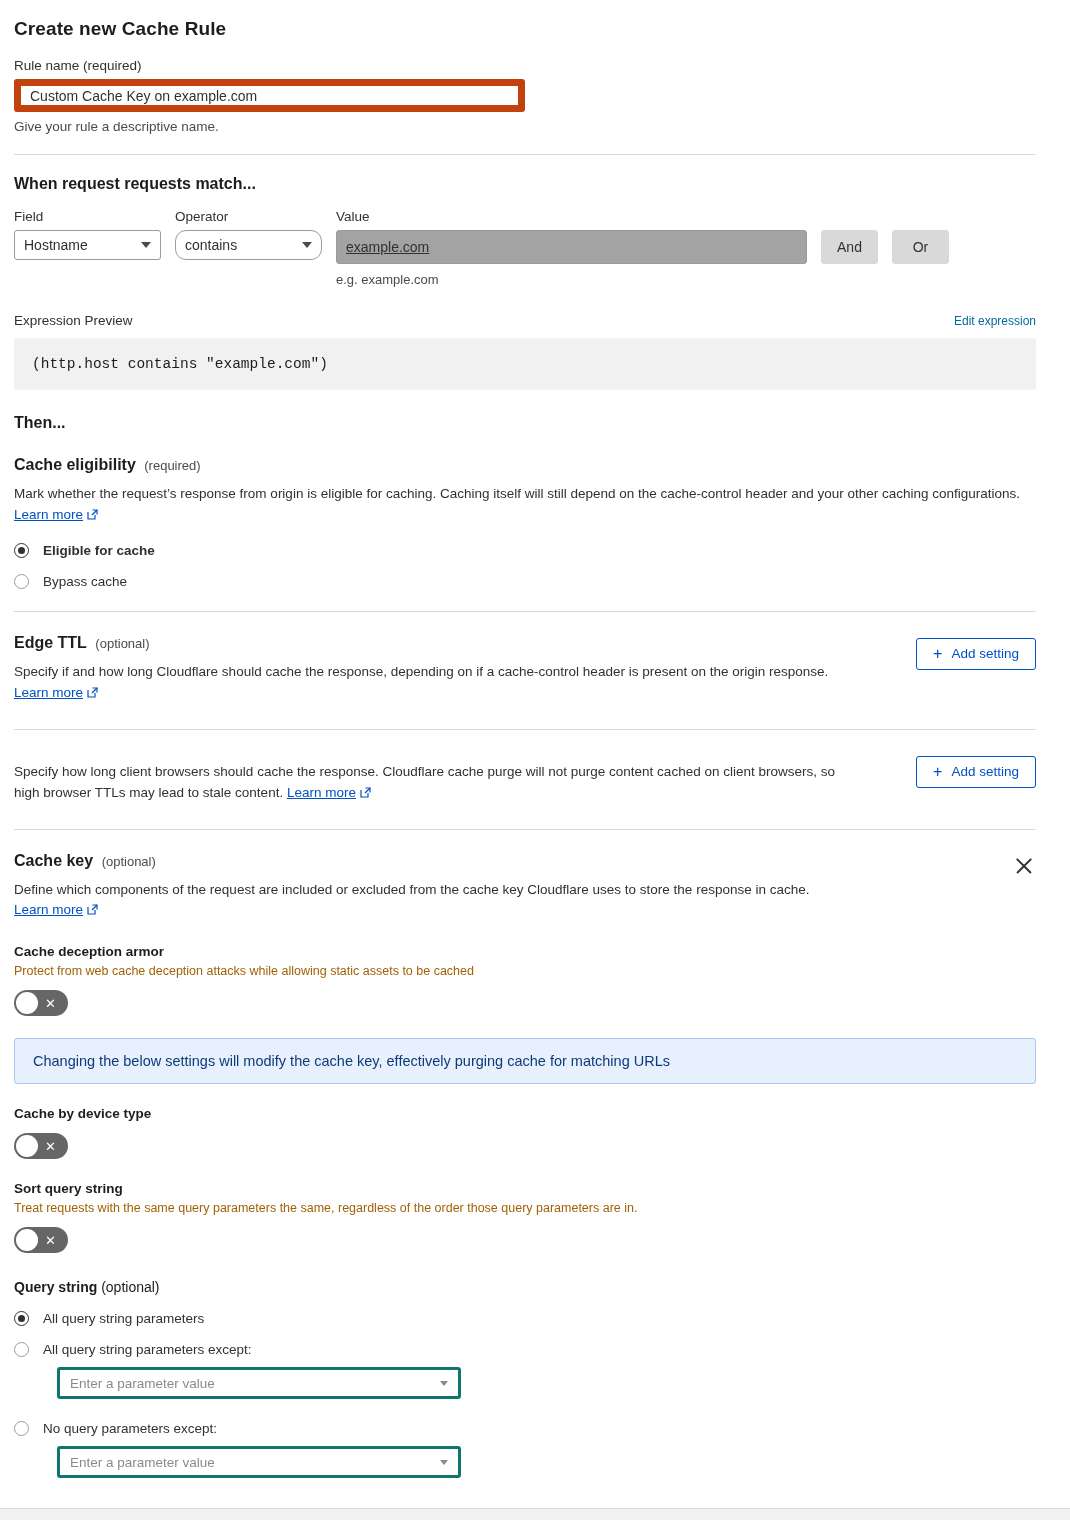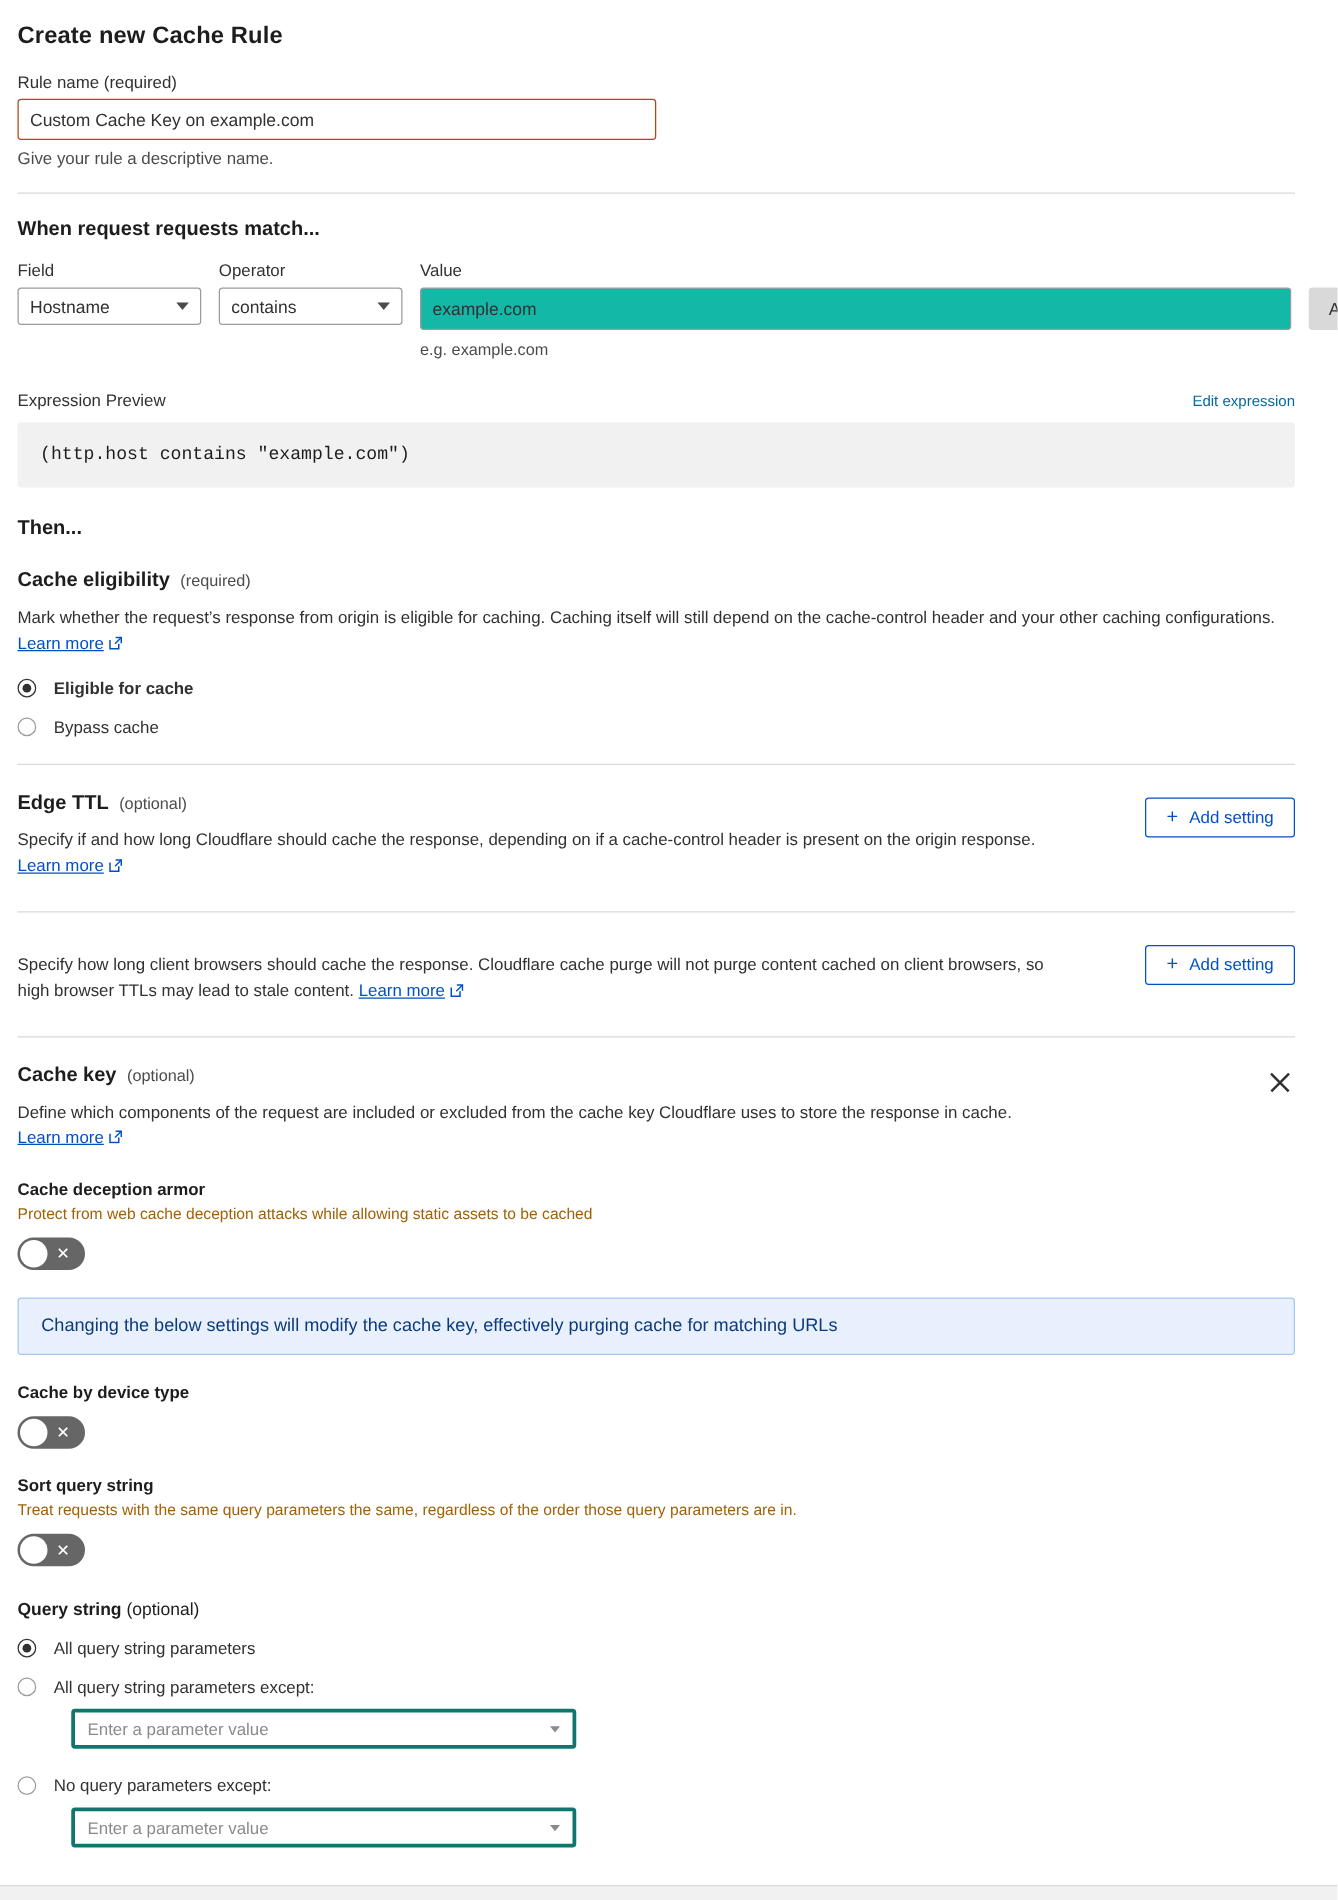--- a/index.html
+++ b/index.html
@@ -33,21 +33,21 @@
     margin-bottom: 6px;
   }
   .help-text {
     font-size: 13.5px;
     color: #4b4b4b;
     margin-top: 7px;
   }
   input.text-input {
     width: 511px;
     height: 33px;
-    border: 1px solid #c2410c;
+    border: 7px solid #c2410c;
     border-radius: 3px;
     padding: 4px 9px;
     font-size: 14px;
     font-family: "Liberation Sans", sans-serif;
     color: #313131;
     background: #fff;
     outline: none;
   }
   .divider {
     border: none;
@@ -86,32 +86,33 @@
   }
   .select-box .caret {
     position: absolute;
     right: 9px;
     width: 0; height: 0;
     border-left: 5px solid transparent;
     border-right: 5px solid transparent;
     border-top: 6px solid #4b4b4b;
   }
   .field-select { width: 147px; }
-  .operator-select { width: 147px; }
+  .operator-select { width: 147px; border-radius: 11px; }
   .value-input {
-    width: 697px;
+    width: 471px;
     height: 34px;
     border: 1px solid #9b9b9b;
     border-radius: 3px;
-    background: #14b8a6;
+    background: #a3a3a3;
     padding: 0 9px;
     font-size: 14px;
     color: #313131;
     font-family: "Liberation Sans", sans-serif;
     outline: none;
+    text-decoration: underline;
   }
   .hint {
     font-size: 13px;
     color: #4b4b4b;
     margin-top: 8px;
   }
   .andor-btn {
     height: 34px;
     min-width: 57px;
     background: #d9d9d9;

